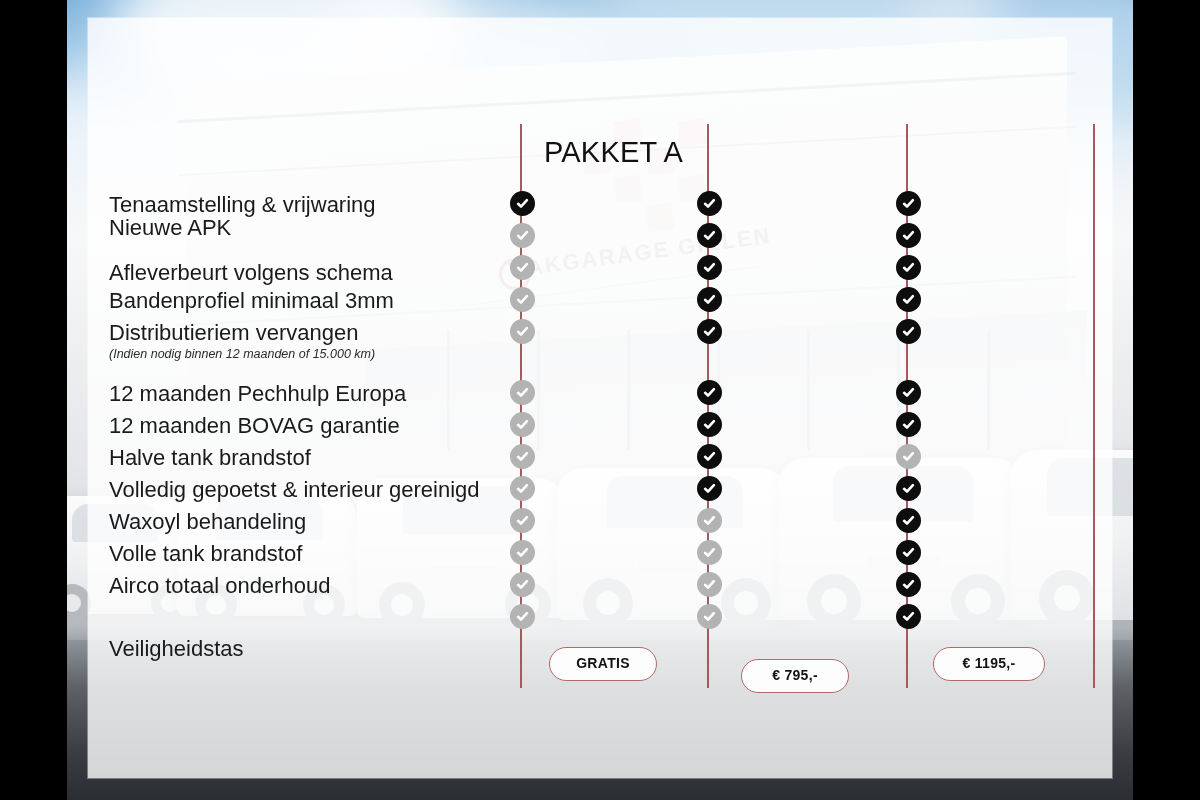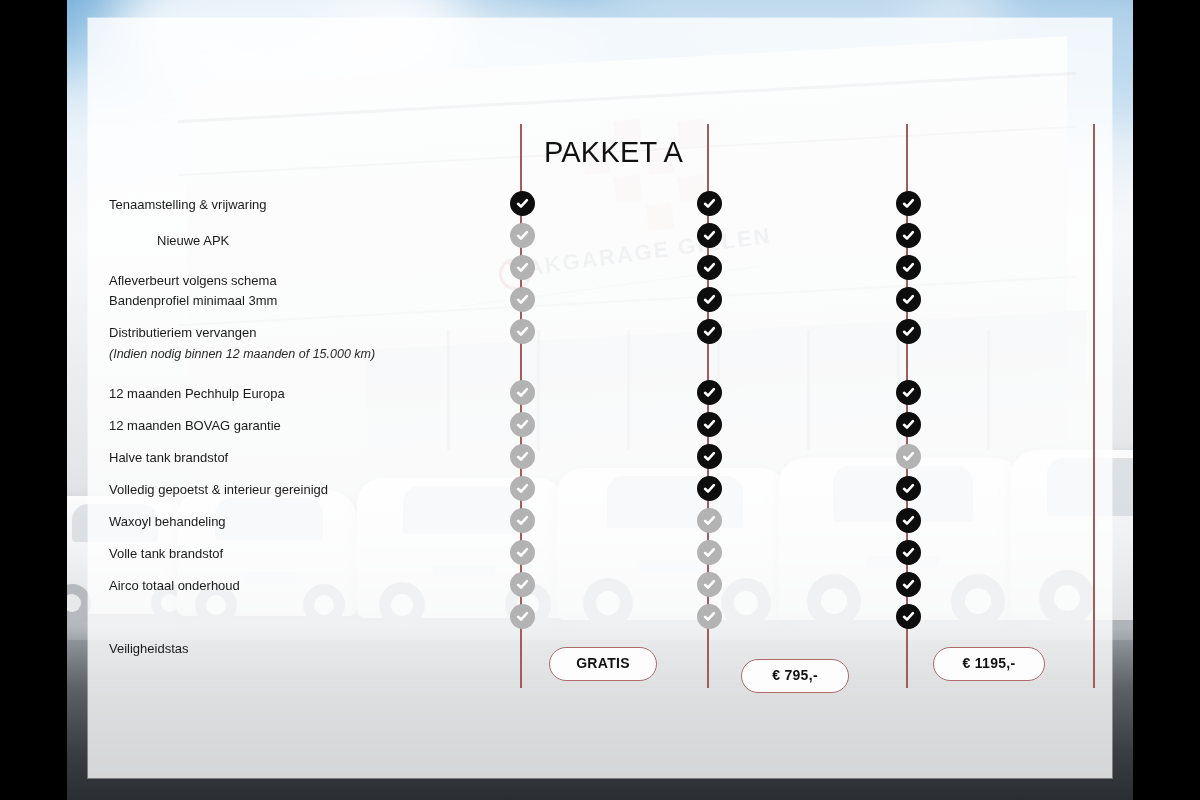--- a/index.html
+++ b/index.html
@@ -128,21 +128,21 @@
     font-size:29px;font-weight:400;letter-spacing:.2px;color:#111;
     white-space:nowrap;
   }
   .divider{
     position:absolute;width:1.6px;
     background:#a45b5b;
   }
   .features{position:absolute;left:21px;top:0;width:430px;}
   .frow{
     position:absolute;left:0;height:22px;line-height:22px;
-    font-size:13px;color:#1a1a1a;white-space:nowrap;
+    font-size:22px;color:#1a1a1a;white-space:nowrap;
   }
   .subnote{
     position:absolute;left:0;height:16px;line-height:16px;
     font-size:12.5px;font-style:italic;color:#2a2a2a;white-space:nowrap;
   }
   .mark{
     position:absolute;width:25px;height:25px;border-radius:50%;
     display:flex;align-items:center;justify-content:center;
   }
   .mark.on{background:#0d0d0d;}
@@ -236,22 +236,22 @@
       <div class="col-head" style="left:432px">PAKKET A</div>
     </div>
 
     <div class="divider" style="left:432px;top:106px;height:564px;"></div>
     <div class="divider" style="left:619px;top:106px;height:564px;"></div>
     <div class="divider" style="left:818px;top:106px;height:564px;"></div>
     <div class="divider" style="left:1005px;top:106px;height:564px;"></div>
 
     <div class="features" id="feature-list">
         <div class="frow" style="top: 176px;">Tenaamstelling &amp; vrijwaring</div>
-        <div class="frow" style="top: 212px; margin-left: 48px;">Nieuwe APK</div>
-        <div class="frow" style="top: 252px;">Afleverbeurt volgens schema</div>
+        <div class="frow" style="top: 199px;">Nieuwe APK</div>
+        <div class="frow" style="top: 244px;">Afleverbeurt volgens schema</div>
         <div class="frow" style="top: 272px;">Bandenprofiel minimaal 3mm</div>
         <div class="frow" style="top: 304px;">Distributieriem vervangen</div>
         <div class="subnote" style="top: 328px;">(Indien nodig binnen 12 maanden of 15.000 km)</div>
         <div class="frow" style="top: 365px;">12 maanden Pechhulp Europa</div>
         <div class="frow" style="top: 397px;">12 maanden BOVAG garantie</div>
         <div class="frow" style="top: 429px;">Halve tank brandstof</div>
         <div class="frow" style="top: 461px;">Volledig gepoetst &amp; interieur gereinigd</div>
         <div class="frow" style="top: 493px;">Waxoyl behandeling</div>
         <div class="frow" style="top: 525px;">Volle tank brandstof</div>
         <div class="frow" style="top: 557px;">Airco totaal onderhoud</div>

